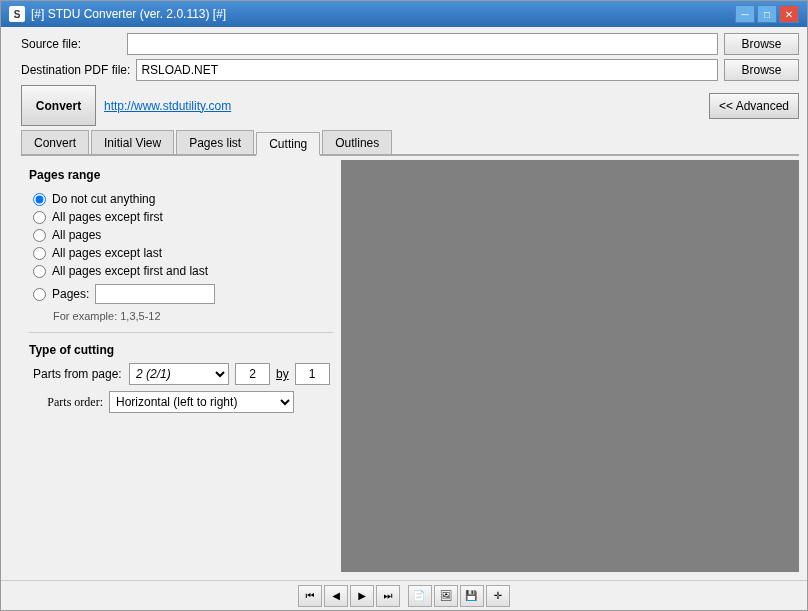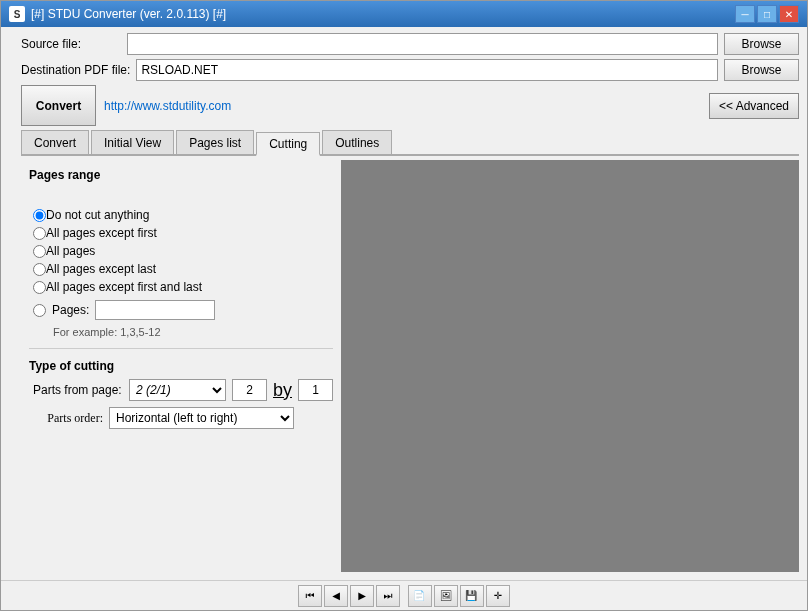--- a/index.html
+++ b/index.html
@@ -105,20 +105,21 @@
       width: 75px;
       height: 41px;
       background: linear-gradient(to bottom, #f8f8f8, #d8d8d8);
       border: 1px solid #888;
       cursor: pointer;
       font-size: 12px;
       font-weight: bold;
     }
     .link {
       color: #0066cc;
+      text-decoration: underline;
       cursor: pointer;
       font-size: 12px;
     }
     .advanced-btn {
       margin-left: auto;
       width: 90px;
       height: 26px;
       background: linear-gradient(to bottom, #f8f8f8, #d8d8d8);
       border: 1px solid #888;
       cursor: pointer;
@@ -158,31 +159,32 @@
       width: 320px;
       flex-shrink: 0;
       padding: 8px;
       display: flex;
       flex-direction: column;
       gap: 6px;
     }
     .group-label {
       font-size: 12px;
       font-weight: bold;
-      margin-bottom: 20px;
+      margin-bottom: 4px;
     }
     .radio-group {
       display: flex;
       flex-direction: column;
       gap: 4px;
       padding-left: 4px;
     }
     .radio-row {
       display: flex;
       align-items: center;
+      gap: 6px;
     }
     .radio-row input[type="radio"] {
       margin: 0;
     }
     .radio-label {
       font-size: 12px;
     }
     .pages-row {
       display: flex;
       align-items: center;
@@ -231,21 +233,21 @@
     }
     .small-input {
       width: 35px;
       height: 22px;
       border: 1px solid #999;
       background: white;
       font-size: 12px;
       text-align: center;
     }
     .by-text {
-      font-size: 18px;
+      font-size: 12px;
       text-decoration: underline;
     }
     .order-row {
       display: flex;
       align-items: center;
       gap: 6px;
       padding-left: 4px;
     }
     .order-label {
       font-size: 12px;

